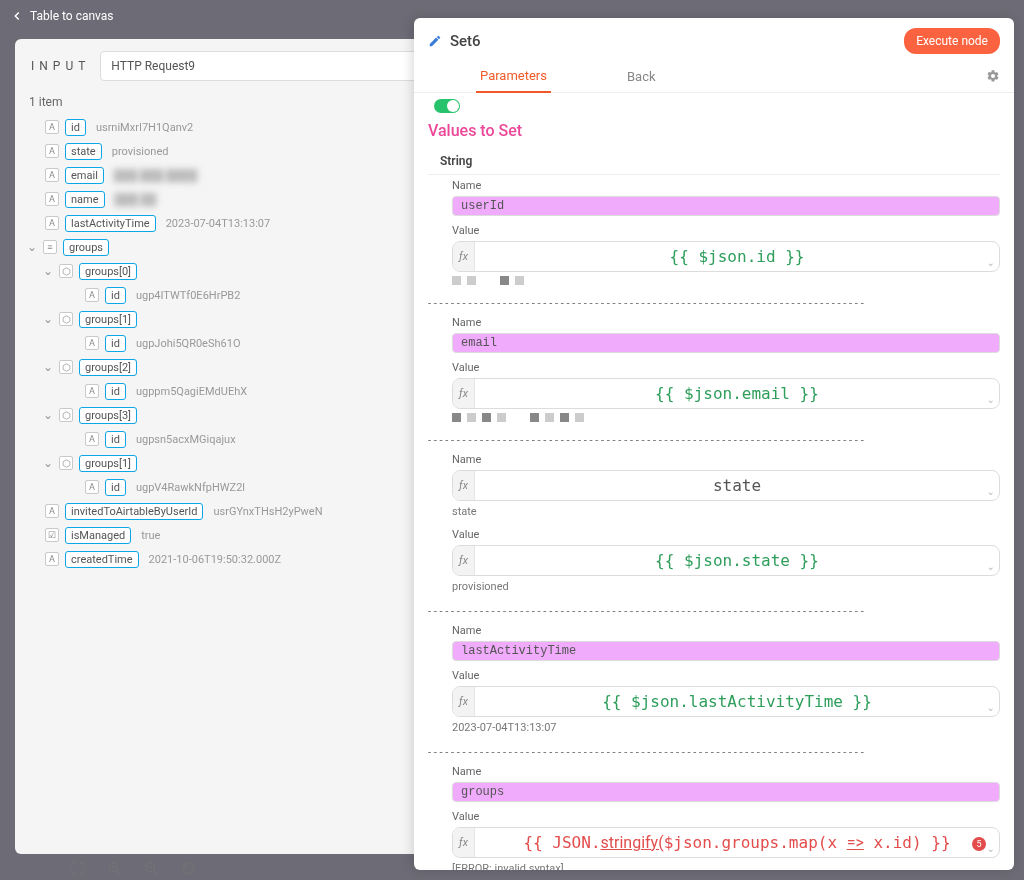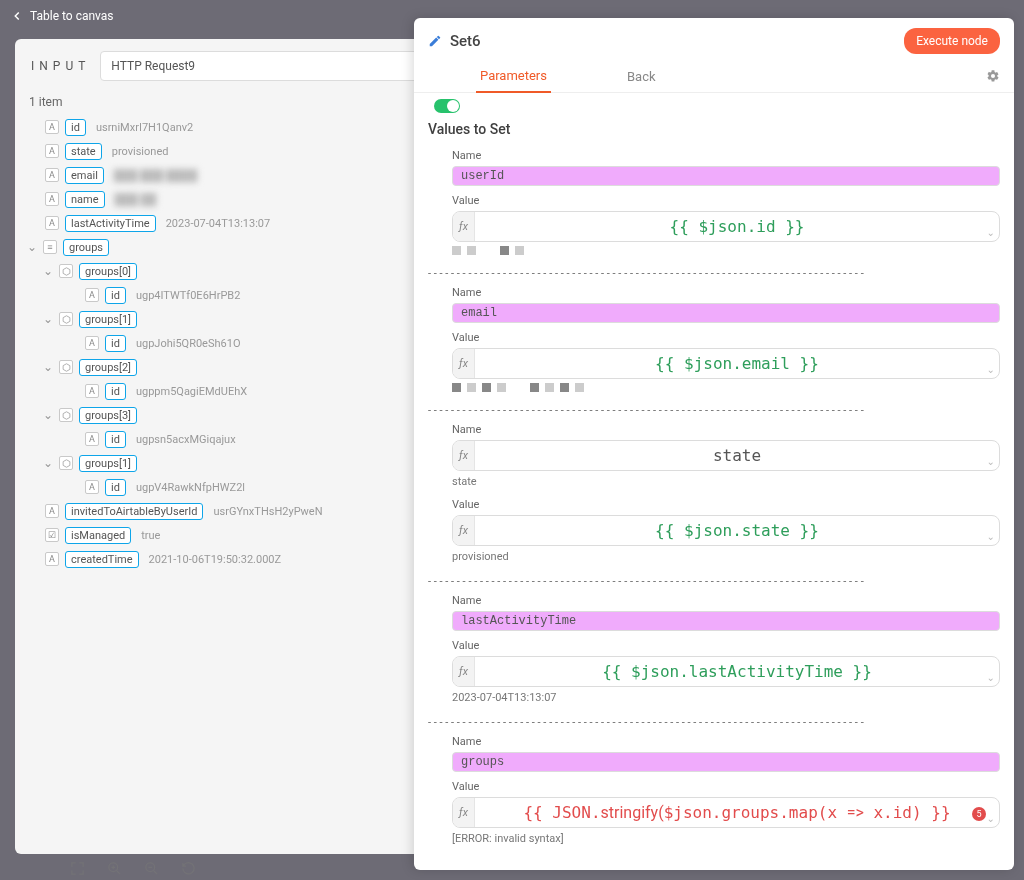--- a/index.html
+++ b/index.html
@@ -48,31 +48,31 @@
   .exec-btn { background: #fb6340; color:#fff; border:none; border-radius:12px; padding: 6px 12px; font-size:12px; cursor:pointer;}
   .sp-tabs { display:flex; align-items:center; border-bottom: 1px solid #eee; padding: 0 14px;}
   .sp-tab { padding: 8px 4px; margin-right: 24px; font-size: 13px; color:#888; cursor:pointer;margin-left:48px;}
   .sp-tab.active { color:#f05a28; border-bottom: 2px solid #f05a28; margin-bottom:-1px;}
   .sp-gear { margin-left:auto; color:#999; padding:8px 0;}
   
   .sp-body { flex:1; overflow-y:auto; padding: 4px 14px 14px;}
   .toggle { width:26px; height:14px; background:#27c26c; border-radius:8px; position:relative; margin: 2px 0 8px 6px;}
   .toggle::after{ content:""; position:absolute; right:1px; top:1px; width:12px; height:12px; background:#fff; border-radius:50%;}
   
-  .section-label { font-size: 14px; color:#404040; font-weight:500; margin: 0 0 8px;}
+  .section-label { font-size: 16px; color:#ec4899; font-weight:500; margin: 0 0 8px;}
   .group-head { font-size: 12px; font-weight:600; color:#444; border-bottom:1px solid #eee; padding: 6px 0 6px 12px;}
   
   .field { padding: 4px 0 4px 24px; }
   .field-label { font-size: 11px; color:#666; margin-bottom: 4px;}
   .text-input { width:100%; border:1px solid #dcdcdc; border-radius:4px; padding: 2px 8px; font-size:12px; color:#555; background:#f0abfc;font-family:Liberation Mono, monospace;}
   .expr-wrap { display:flex; border:1px solid #dcdcdc; border-radius:8px; overflow:hidden; position:relative; background:#fff;}
   .fx { width:22px; background:#f3f3f3; display:flex; align-items:center; justify-content:center; font-style:italic; font-size:11px; color:#888; border-right:1px solid #e5e5e5;}
   .expr { flex:1; padding: 5px 8px; font-family: Menlo, Consolas, monospace; font-size: 16px; color: #2e9e5b; text-align: center;}
   .expr.red { color: #e24c4c; }
-  .expr .u { text-decoration-color:#e24c4c;}
+  .expr .u { text-decoration: underline; text-decoration-color:#e24c4c;}
   .expr-end { position:absolute; right:4px; bottom:3px; font-size:10px; color:#bbb;}
   .err-badge { position:absolute; right:14px; top:50%; transform:translateY(-50%); width:14px; height:14px; background:#e24c4c; color:#fff; border-radius:50%; font-size:9px; display:flex;align-items:center;justify-content:center;}
   .preview { font-size: 11px; color:#777; padding: 4px 0 2px;}
   .dashes { color:#666; letter-spacing:0; padding: 6px 0 2px; font-size:11px; overflow:hidden; white-space:nowrap;}
   .pix { display:flex; gap:6px; padding:4px 0 2px;}
   .pix span{ width:9px; height:9px; background:#ccc;}
   .pix span.d { background:#888;}
   
   svg { display:block; }
 </style>
@@ -283,20 +283,21 @@
         <svg width="14" height="14" viewBox="0 0 24 24" fill="#999">
           <path d="M19.14 12.94a7.14 7.14 0 0 0 .05-.94 7.14 7.14 0 0 0-.05-.94l2.03-1.58a.5.5 0 0 0 .12-.64l-1.92-3.32a.5.5 0 0 0-.6-.22l-2.39.96a7.03 7.03 0 0 0-1.62-.94l-.36-2.54A.5.5 0 0 0 13.9 2h-3.8a.5.5 0 0 0-.5.42l-.36 2.54c-.58.24-1.12.55-1.62.94l-2.39-.96a.5.5 0 0 0-.6.22L2.71 8.48a.5.5 0 0 0 .12.64l2.03 1.58c-.3.31-.5.63-.5.94s.2.63.5.94l-2.03 1.58a.5.5 0 0 0-.12.64l1.92 3.32c.13.22.39.31.6.22l2.39-.96c.5.39 1.04.7 1.62.94l.36 2.54c.4.24.25.42.5.42h3.8c.25 0 .46-.18.5-.42l.36-2.54c.58-.24 1.12-.55 1.62-.94l2.39.96c.21.09.47 0 .6-.22l1.92-3.32a.5.5 0 0 0-.12-.64l-2.03-1.58zM12 15.5A3.5 3.5 0 1 1 12 8.5a3.5 3.5 0 0 1 0 7z"></path>
         </svg>
       </div>
   </div>
 
   <div class="sp-body">
     <div class="toggle"></div>
 
     <div class="section-label">Values to Set</div>
+    <div class="group-head">String</div>
 
     <div class="field">
       <div class="field-label">Name</div>
       <input class="text-input" value="userId" style="">
     </div>
     <div class="field">
       <div class="field-label">Value</div>
       <div class="expr-wrap">
         <div class="fx">ƒx</div>
         <div class="expr">{{ $json.id }}</div>

